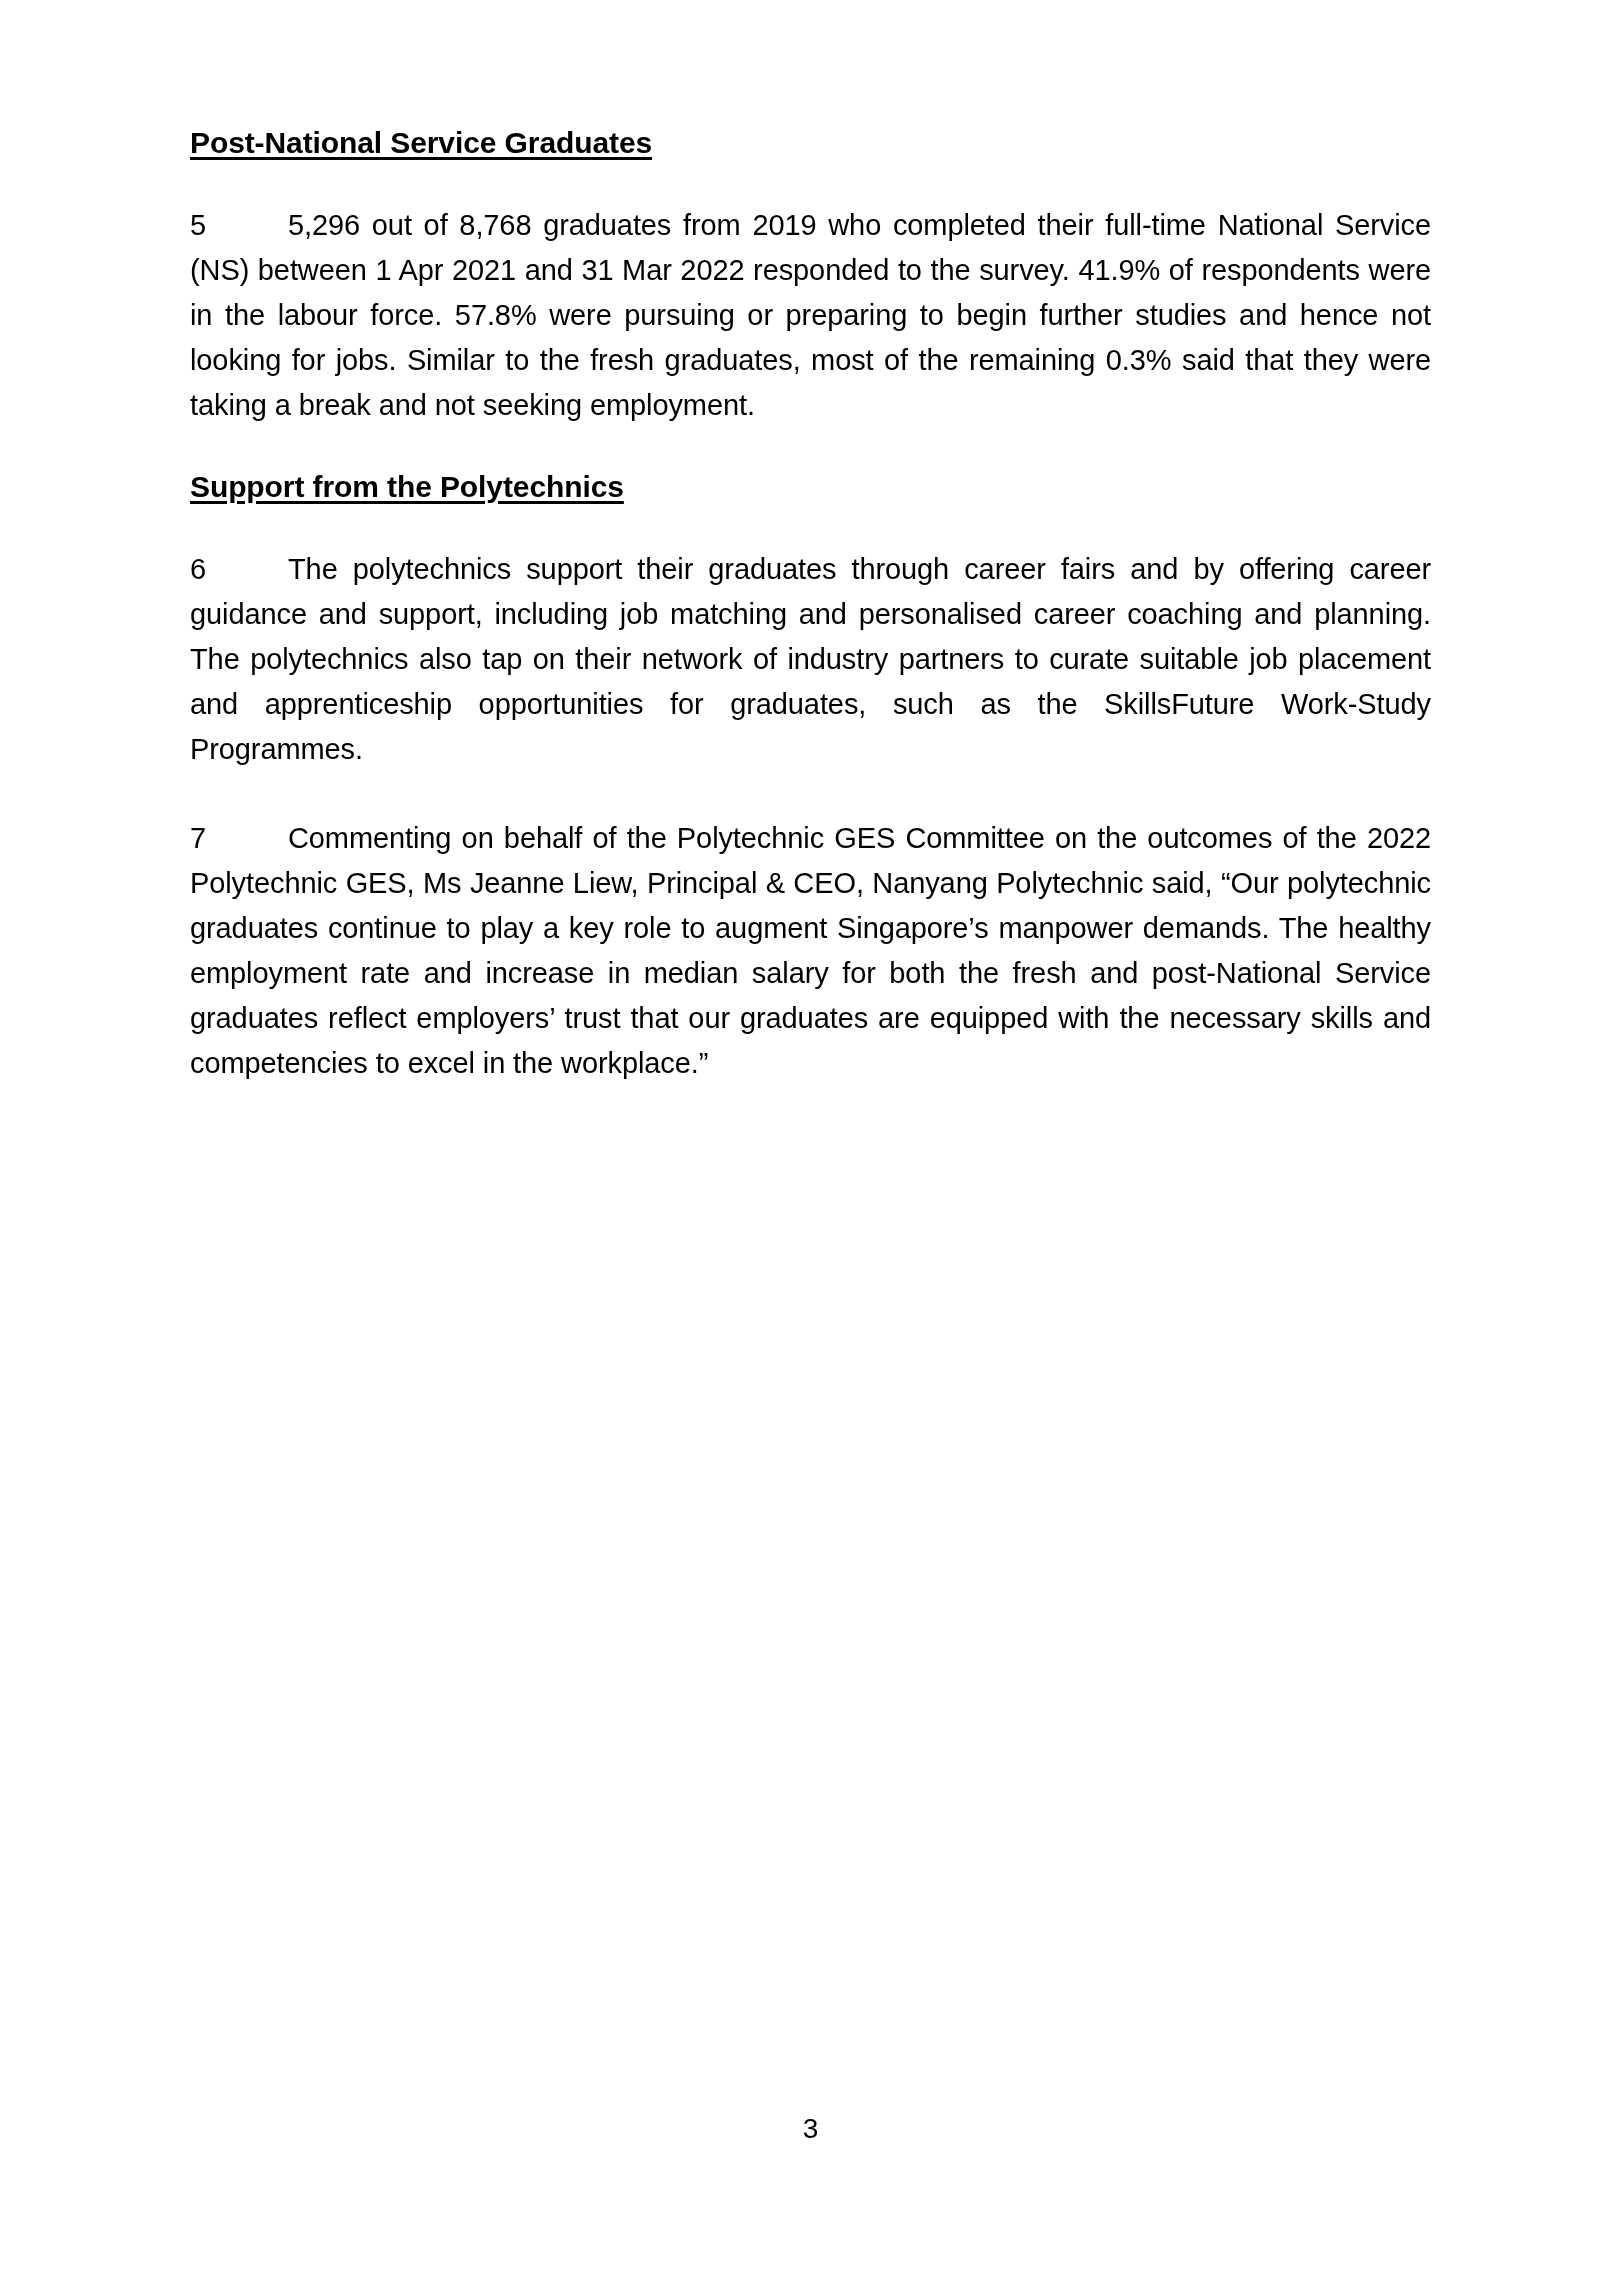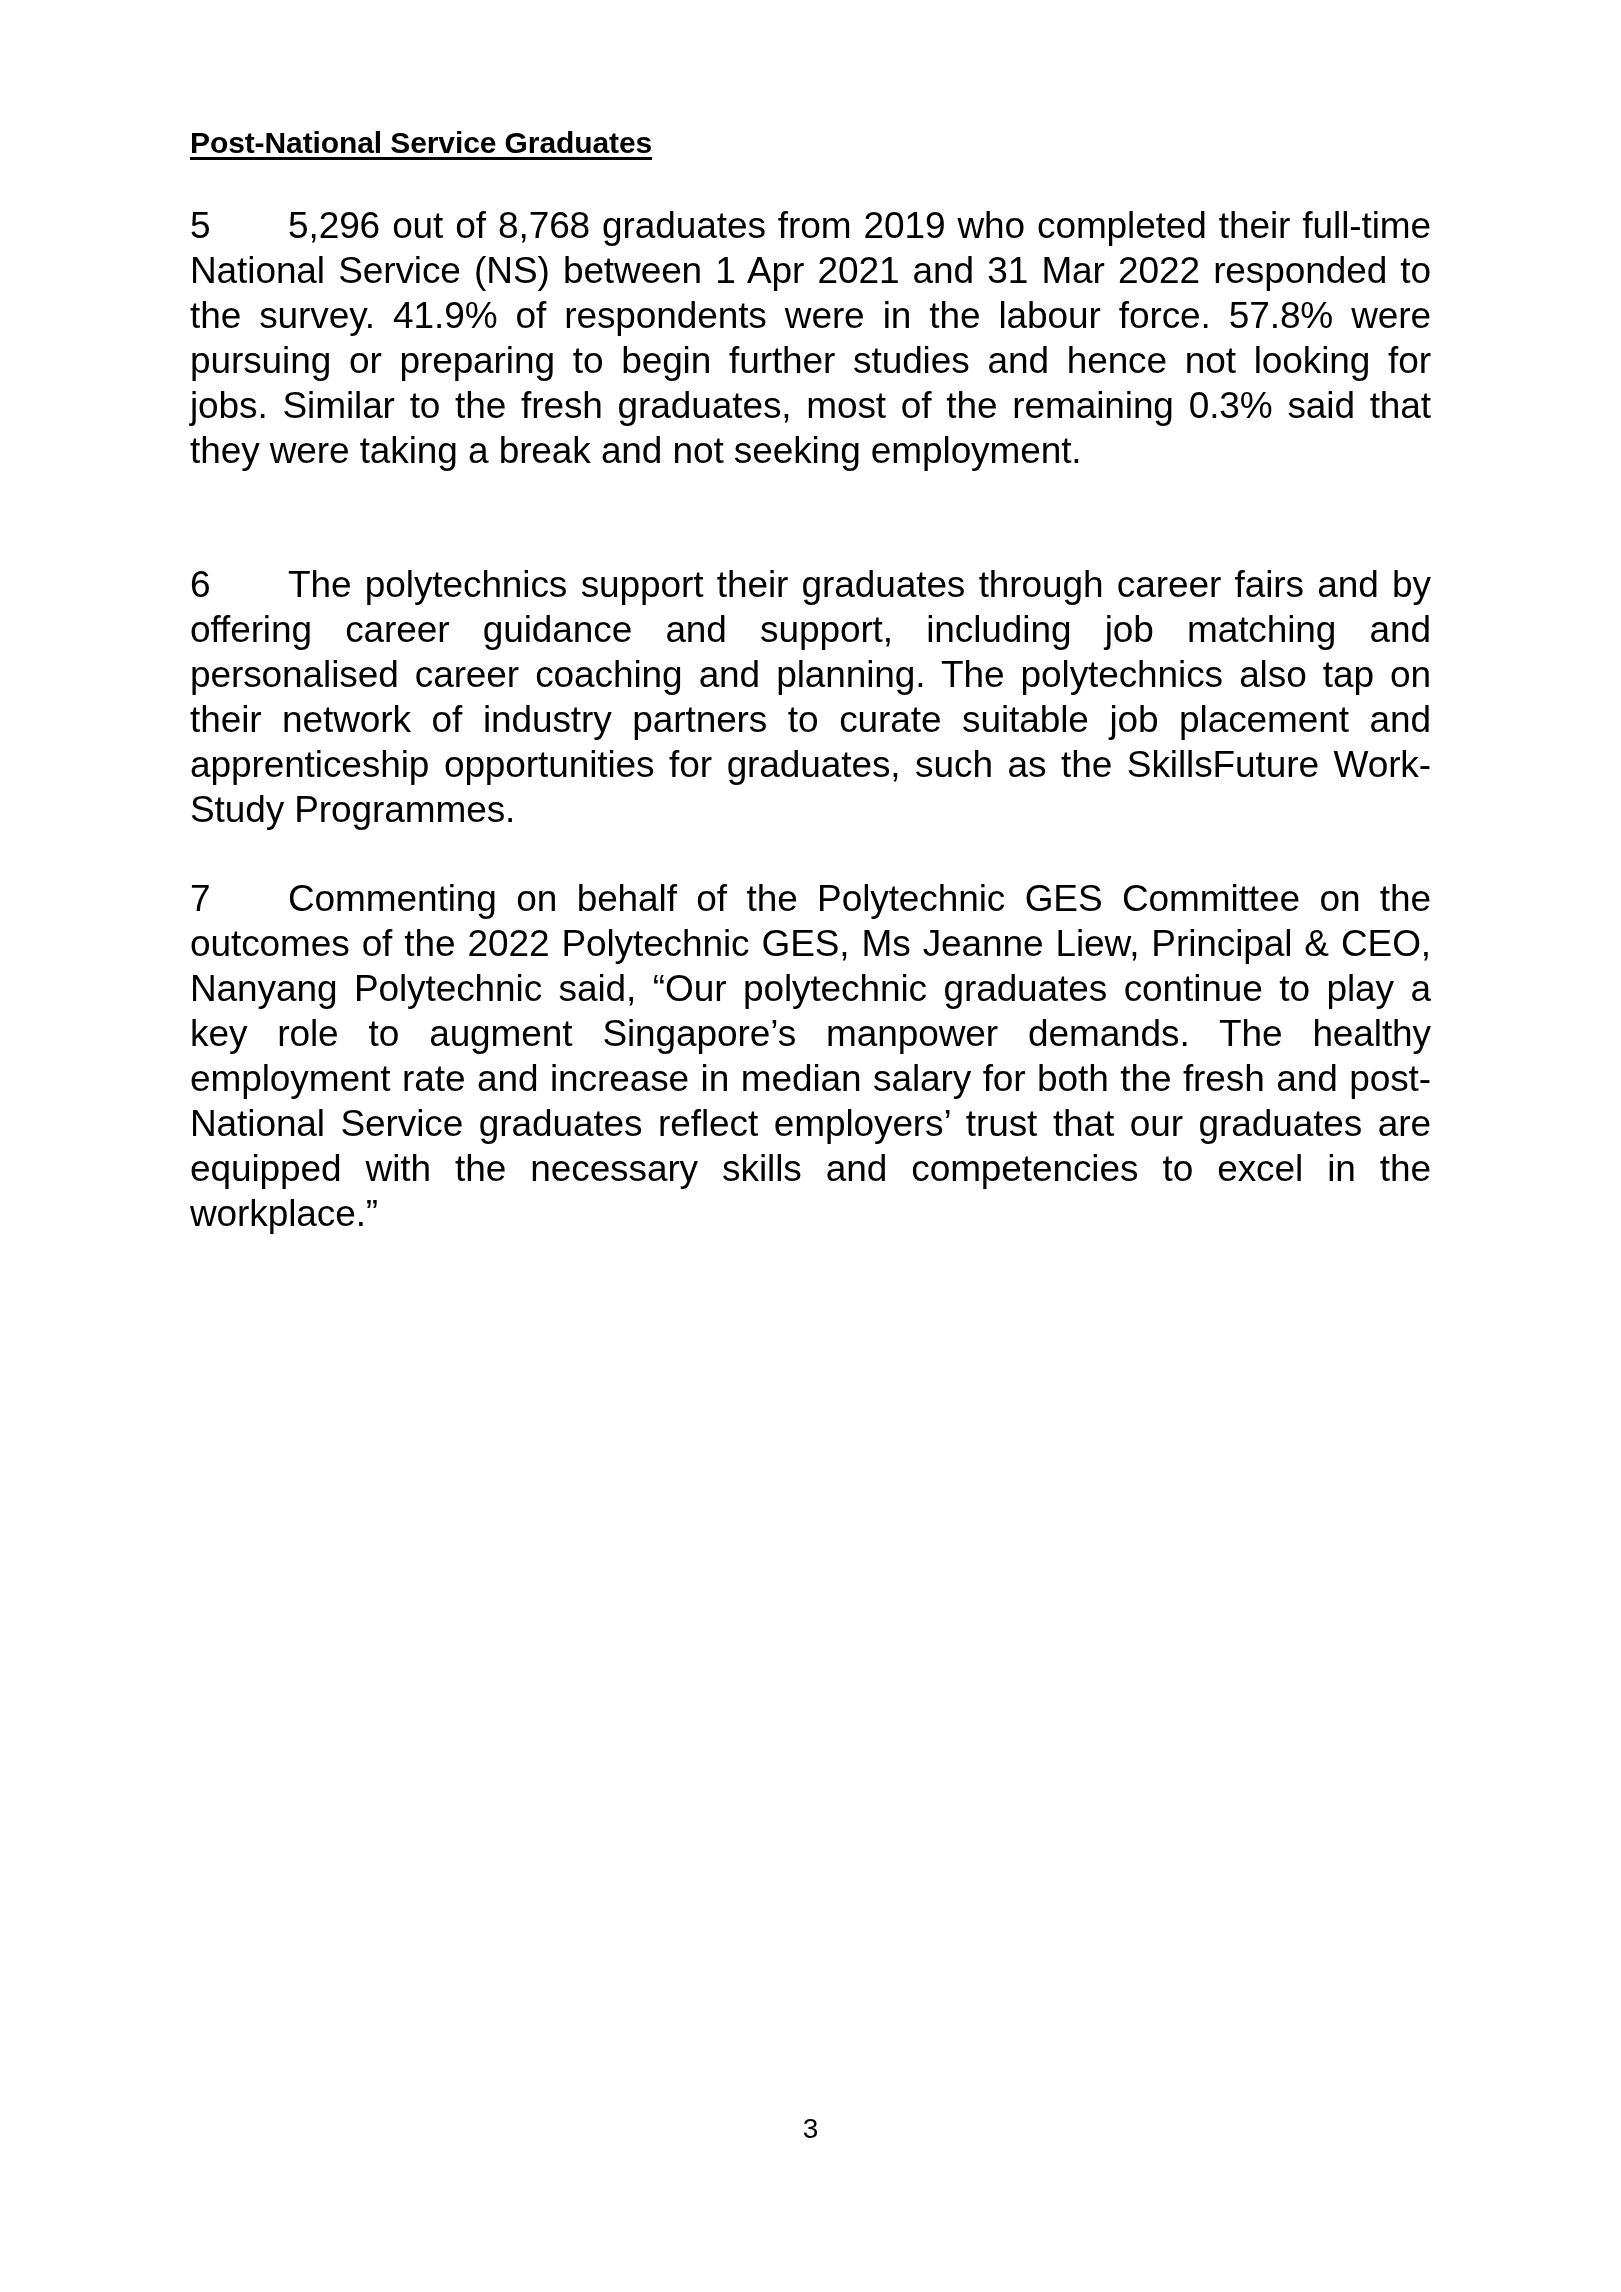--- a/index.html
+++ b/index.html
@@ -30,21 +30,21 @@
     font-size: 30px;
     font-weight: bold;
     text-decoration: underline;
     text-underline-offset: 3.9px;
     letter-spacing: -0.1px;
     line-height: 1.0;
     margin: 0;
     white-space: nowrap;
   }
   .para {
-    font-size: 37px;
+    font-size: 29px;
     line-height: 45px;
     text-align: justify;
     text-justify: inter-word;
     margin: 0;
     letter-spacing: -0.1px;
     hyphens: none;
   }
   .para .pnum {
     display: inline-block;
     width: 98px;
@@ -69,20 +69,21 @@
   <div class="content">
 
     <h2 class="heading">Post-National Service Graduates</h2>
 
     <div class="gap-head"></div>
 
     <p class="para"><span class="pnum">5</span><span>5,296 out of 8,768 graduates from 2019 who completed their full-time National Service (NS) between 1 Apr 2021 and 31 Mar 2022 responded to the survey. 41.9% of respondents were in the labour force. 57.8% were pursuing or preparing to begin further studies and hence not looking for jobs. Similar to the fresh graduates, most of the remaining 0.3% said that they were taking a break and not seeking employment.</span></p>
 
     <div class="gap-para"></div>
 
+    <h2 class="heading">Support from the Polytechnics</h2>
 
     <div class="gap-head"></div>
 
     <p class="para"><span class="pnum">6</span><span>The polytechnics support their graduates through career fairs and by offering career guidance and support, including job matching and personalised career coaching and planning. The polytechnics also tap on their network of industry partners to curate suitable job placement and apprenticeship opportunities for graduates, such as the SkillsFuture Work-Study Programmes.</span></p>
 
     <div class="gap-para"></div>
 
     <p class="para"><span class="pnum">7</span><span>Commenting on behalf of the Polytechnic GES Committee on the outcomes of the 2022 Polytechnic GES, Ms Jeanne Liew, Principal &amp; CEO, Nanyang Polytechnic said, “Our polytechnic graduates continue to play a key role to augment Singapore’s manpower demands. The healthy employment rate and increase in median salary for both the fresh and post-National Service graduates reflect employers’ trust that our graduates are equipped with the necessary skills and competencies to excel in the workplace.”</span></p>
 
   </div>

